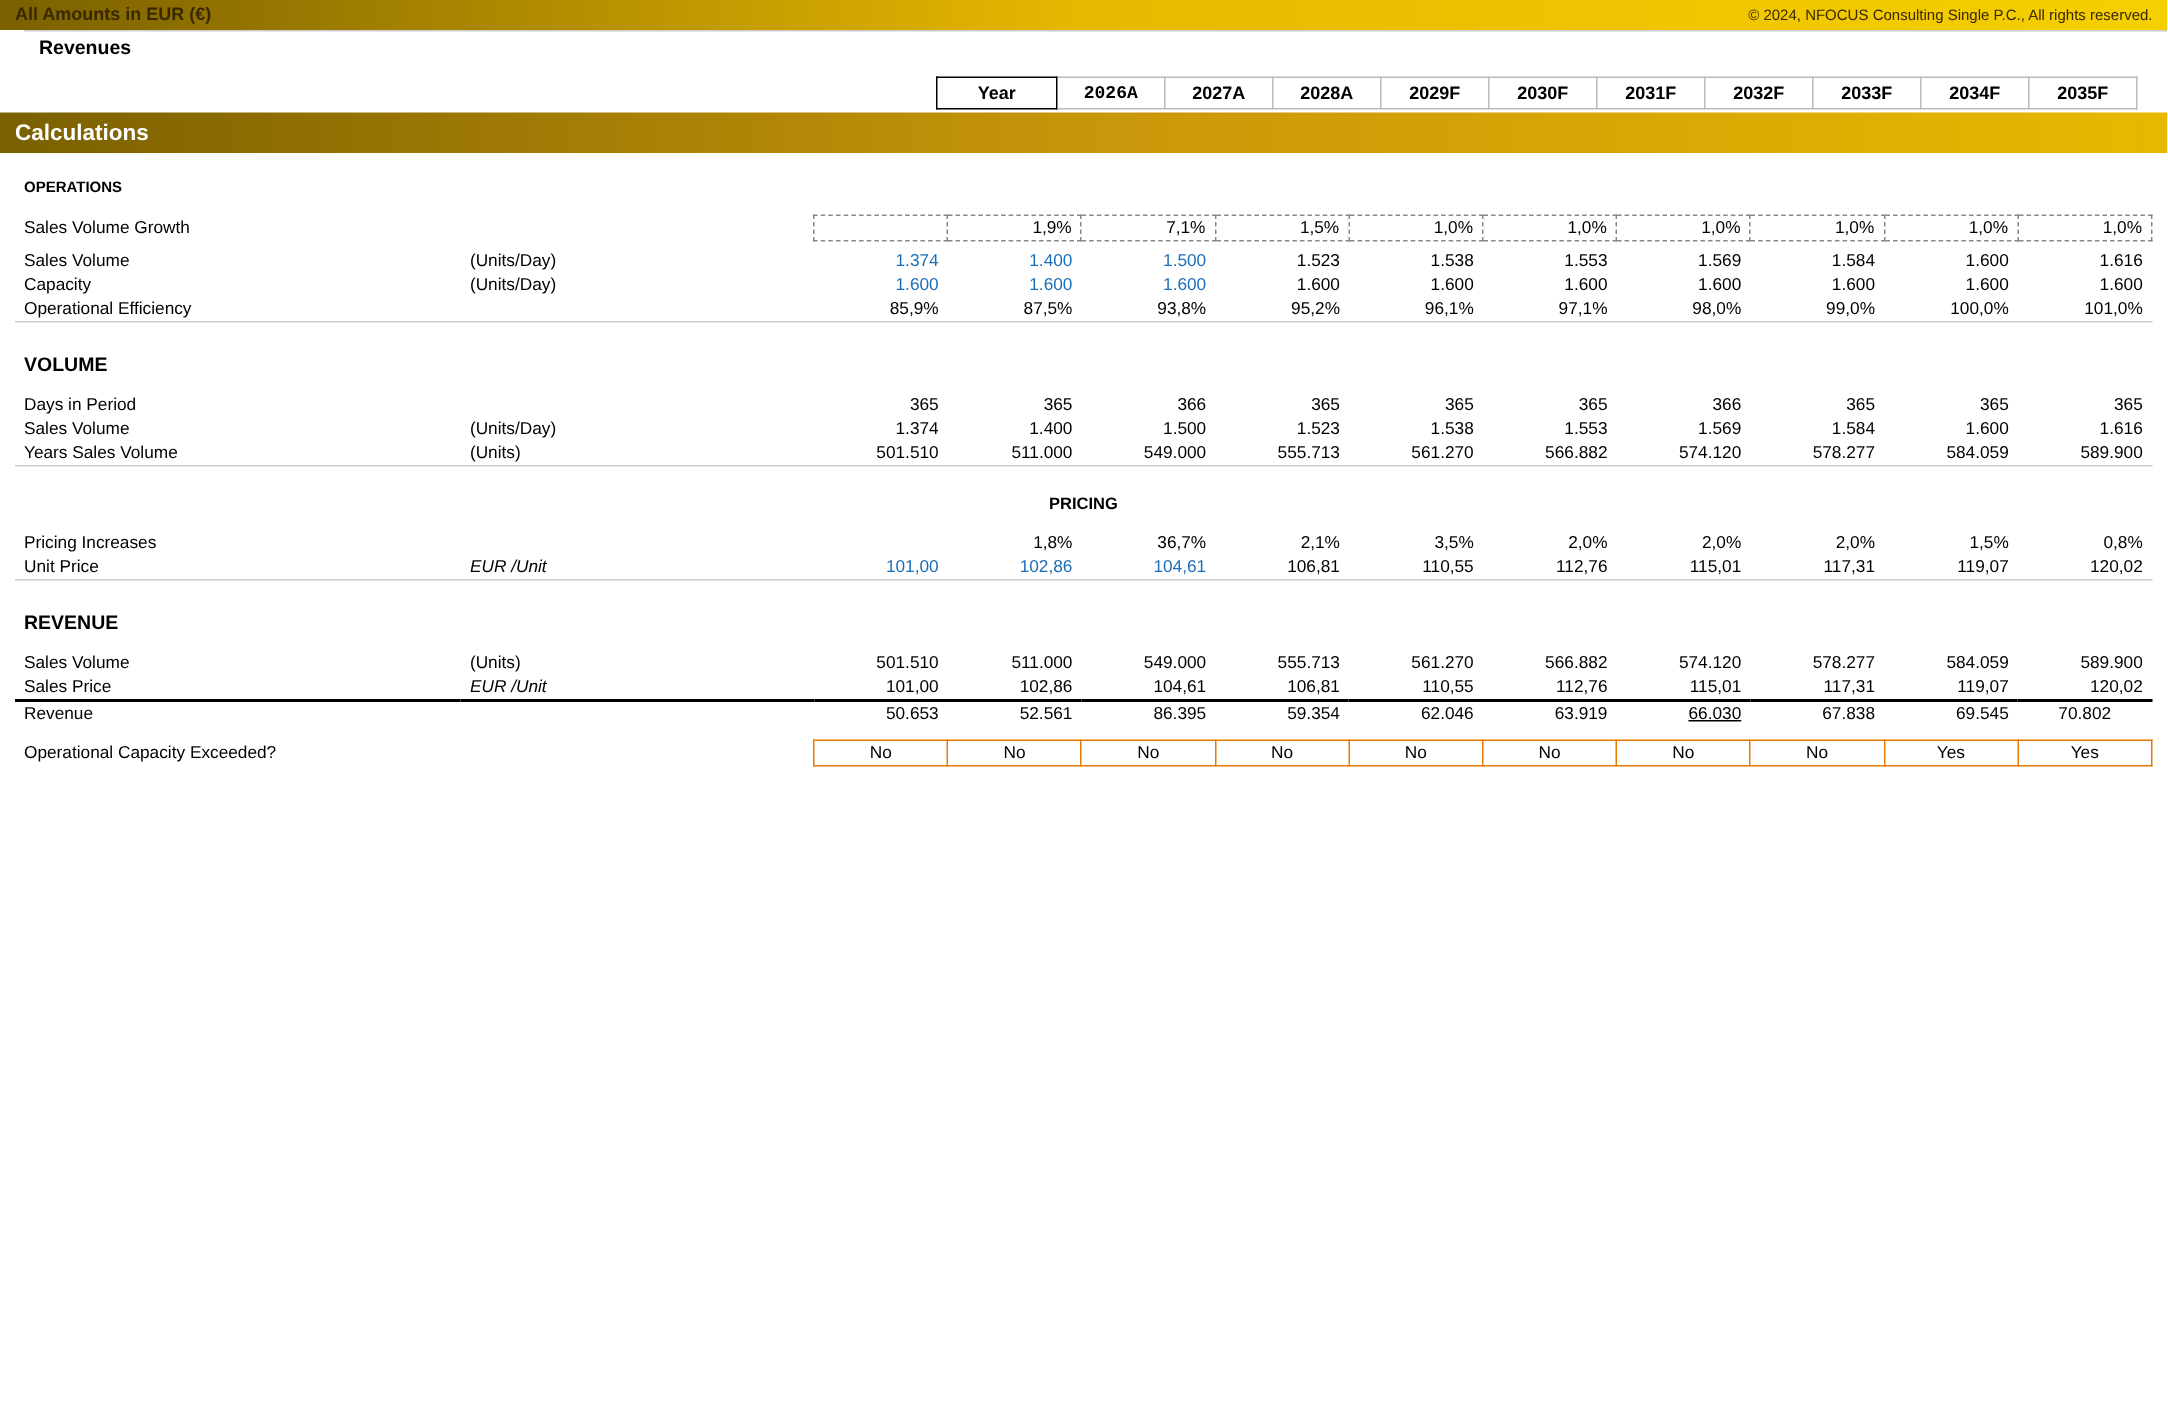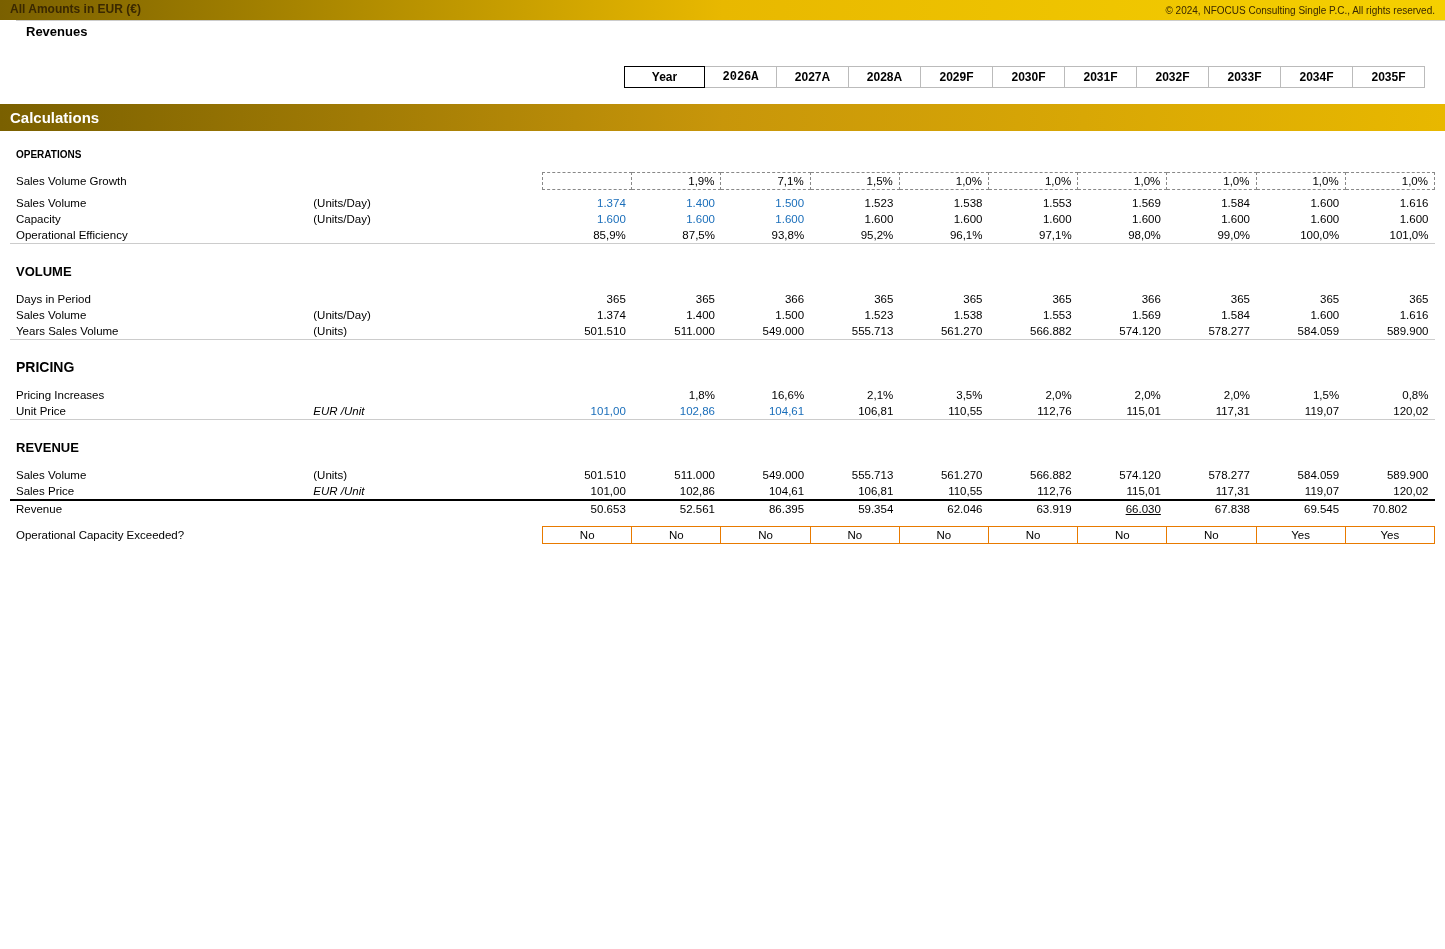--- a/index.html
+++ b/index.html
@@ -65,21 +65,21 @@
       background: #fff;
       padding: 3px 10px;
       font-weight: bold;
       font-size: 13px;
       color: #000;
       border-top: 1px solid #ccc;
       margin-left: 16px;
     }
     .year-table {
       border-collapse: collapse;
-      margin: 16px auto;
+      margin: 1px auto;
       width: calc(100% - 20px);
     }
     .year-table th, .year-table td {
       border: 1px solid #bbb;
       padding: 3px 8px;
       text-align: center;
       font-size: 12px;
       white-space: nowrap;
     }
     .year-table th {
@@ -328,33 +328,33 @@
     <td class="data-col">578.277</td>
     <td class="data-col">584.059</td>
     <td class="data-col">589.900</td>
   </tr>
 
   <tr class="divider-row">
           <td colspan="13" style="border-top:1px solid #ccc; padding:0; height:4px;"></td>
         </tr>
 
   <tr class="section-header">
-    <td colspan="13" style="padding-top:16px; padding-bottom:6px; font-weight:bold; font-size:14px;">PRICING</td>
+    <td colspan="13" style="padding-top:16px; padding-bottom:6px; font-weight:bold; font-size:11px;text-align:center;">PRICING</td>
   </tr>
   <tr class="spacer-row">
           <td colspan="13"></td>
         </tr>
 
   <tr>
     <td class="label-col">Pricing Increases</td>
     <td class="unit-col"></td>
     <td></td>
     <td class="data-col"></td>
     <td class="data-col">1,8%</td>
-    <td class="data-col">16,6%</td>
+    <td class="data-col">36,7%</td>
     <td class="data-col">2,1%</td>
     <td class="data-col">3,5%</td>
     <td class="data-col">2,0%</td>
     <td class="data-col">2,0%</td>
     <td class="data-col">2,0%</td>
     <td class="data-col">1,5%</td>
     <td class="data-col">0,8%</td>
   </tr>
 
   <tr>

